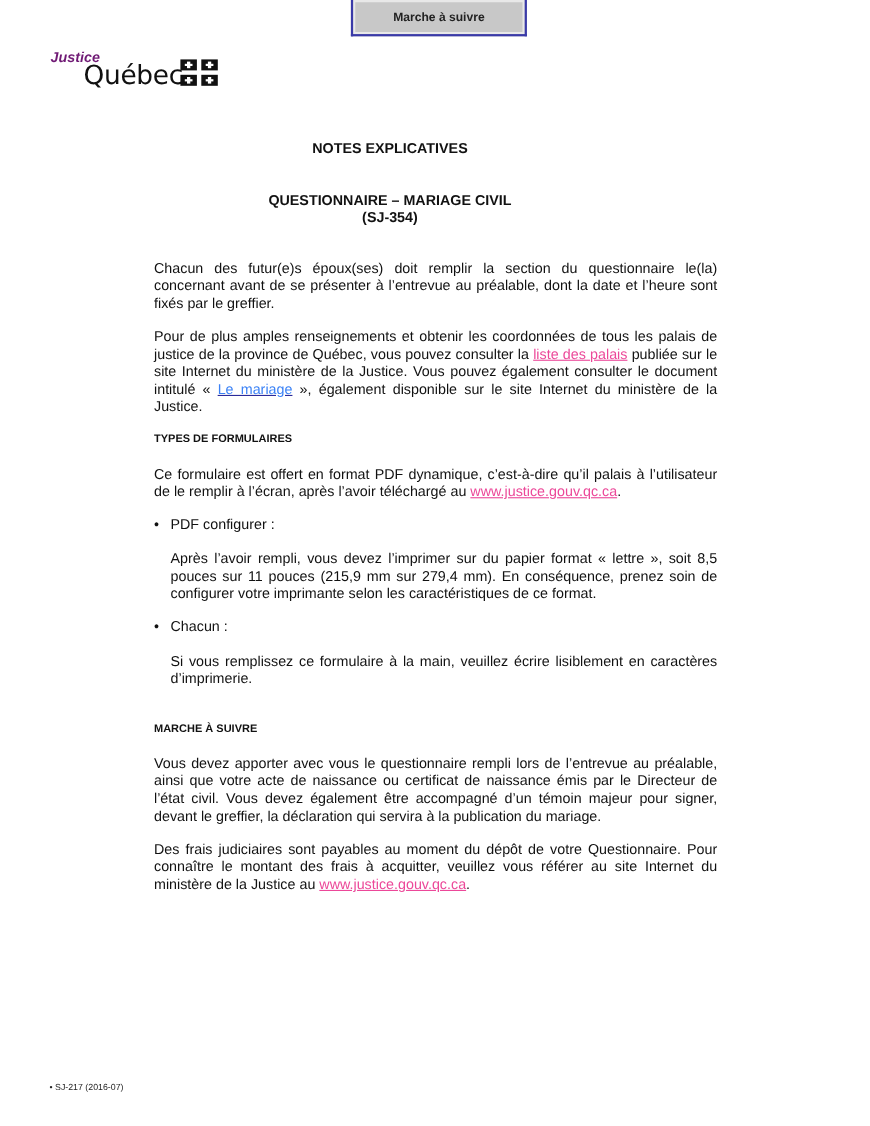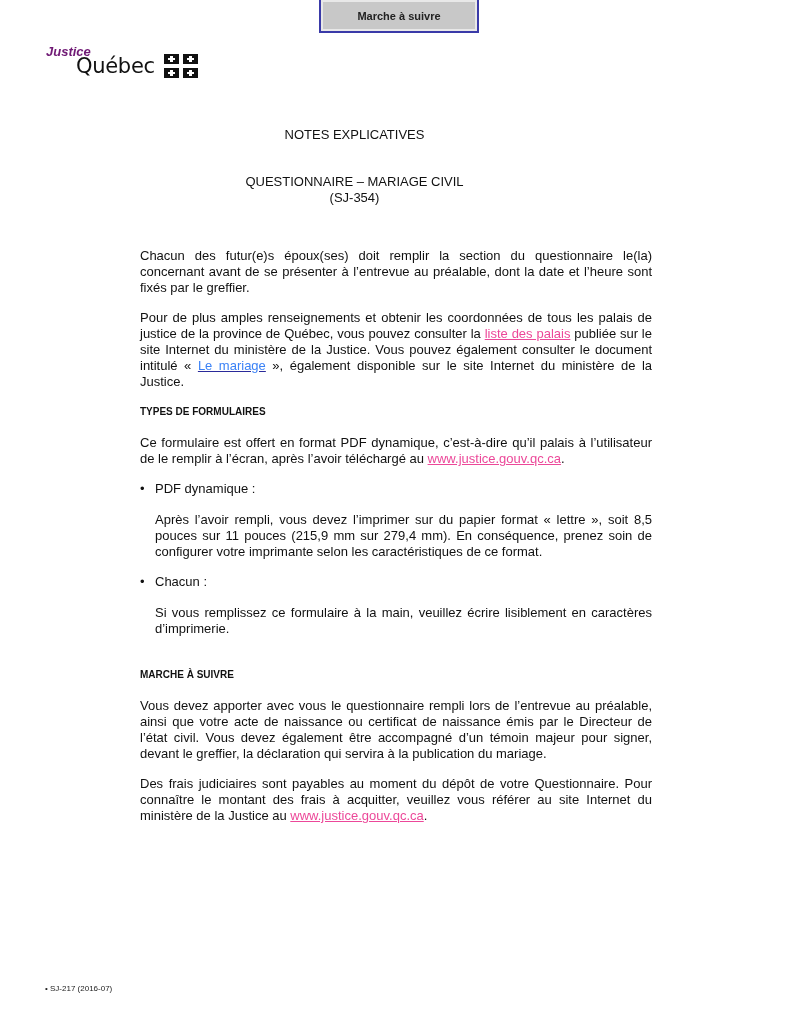--- a/index.html
+++ b/index.html
@@ -13,41 +13,41 @@
       background: #c8c8c8; display: flex; align-items: center; justify-content: center;
       font-size: 11px; font-weight: bold; color: #222;
       box-shadow: inset 0 0 0 2px #e8e8e8;
       cursor: pointer;
     }
     .logo { position: absolute; left: 46px; top: 44px; width: 160px; height: 42px; }
     .logo-justice {
       position: absolute; left: 0; top: 0; font-size: 13px; font-weight: bold; font-style: italic; color: #701a75;
     }
     .logo-quebec {
-      position: absolute; left: 30px; top: 10px; font-size: 21px; color: #111; letter-spacing: -0.3px;
+      position: absolute; left: 30px; top: 10px; font-size: 24px; color: #111; letter-spacing: -0.3px;
       font-family: "DejaVu Sans", sans-serif;
     }
     .logo-flag {
       position: absolute; left: 118px; top: 10px; width: 34px; height: 24px;
       display: grid; grid-template-columns: 15px 15px; grid-template-rows: 10px 10px; gap: 4px 4px;
     }
     .flag-cell {
       background: #111; position: relative;
     }
     .flag-cell::before {
       content: ""; position: absolute; left: 6px; top: 2px; width: 3px; height: 6px; background: #fff;
     }
     .flag-cell::after {
       content: ""; position: absolute; left: 4px; top: 4px; width: 7px; height: 2px; background: #fff;
     }
     .title {
-      position: absolute; left: 0; width: 709px; text-align: center; font-weight: normal; font-size: 13px;
+      position: absolute; left: 0; width: 709px; text-align: center; font-weight: bold; font-size: 13px;
     }
     .content {
-      position: absolute; left: 140px; width: 512px; font-size: 13px; line-height: 16px; margin-top: 12px;
+      position: absolute; left: 140px; width: 512px; font-size: 13px; line-height: 16px;
     }
     .para { text-align: justify; margin: 0; }
     .para.last-left { text-align-last: left; }
     .heading { font-weight: bold; font-size: 10px; margin: 0; }
     .link { text-decoration: underline; color: #ec4899; cursor: pointer; }
     .link-blue { text-decoration: underline; text-decoration-color: #2a2a9a; color: #3b82f6; cursor: pointer; }
     .bullet-row { position: relative; padding-left: 15px; }
     .bullet-dot { position: absolute; left: 0; top: 0; }
     .indent { padding-left: 15px; }
     .footer {
@@ -88,21 +88,21 @@
   <p class="heading">TYPES DE FORMULAIRES</p>
 </div>
 
 <div class="content" style="top:423px;">
   <p class="para last-left"><span>Ce formulaire est offert en format PDF dynamique, c’est-à-dire qu’il palais à l’utilisateur de le remplir à l’écran, après l’avoir téléchargé au </span><a class="link">www.justice.gouv.qc.ca</a><span>.</span></p>
 </div>
 
 <div class="content" style="top:469px;">
   <div class="bullet-row">
     <span class="bullet-dot">•</span>
-    <span>PDF dynamique :</span>
+    <span>PDF configurer :</span>
   </div>
 </div>
 <div class="content" style="top:500px;">
   <p class="para last-left indent">Après l’avoir rempli, vous devez l’imprimer sur du papier format « lettre », soit 8,5 pouces sur 11 pouces (215,9 mm sur 279,4 mm). En conséquence, prenez soin de configurer votre imprimante selon les caractéristiques de ce format.</p>
 </div>
 
 <div class="content" style="top:562px;">
   <div class="bullet-row">
     <span class="bullet-dot">•</span>
     <span>Chacun :</span>

